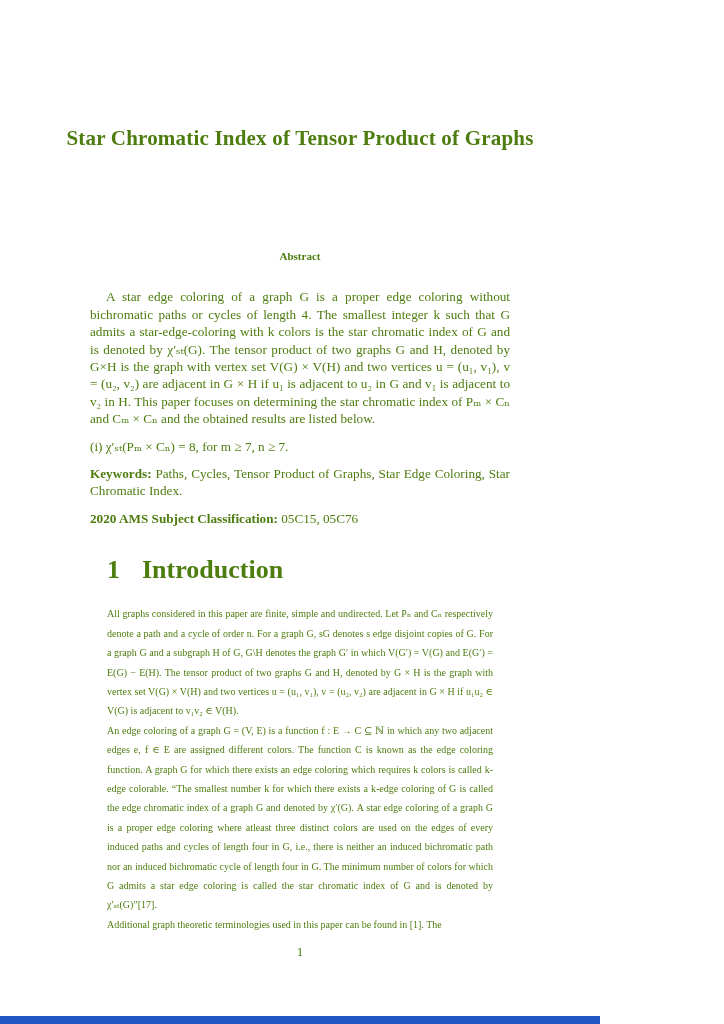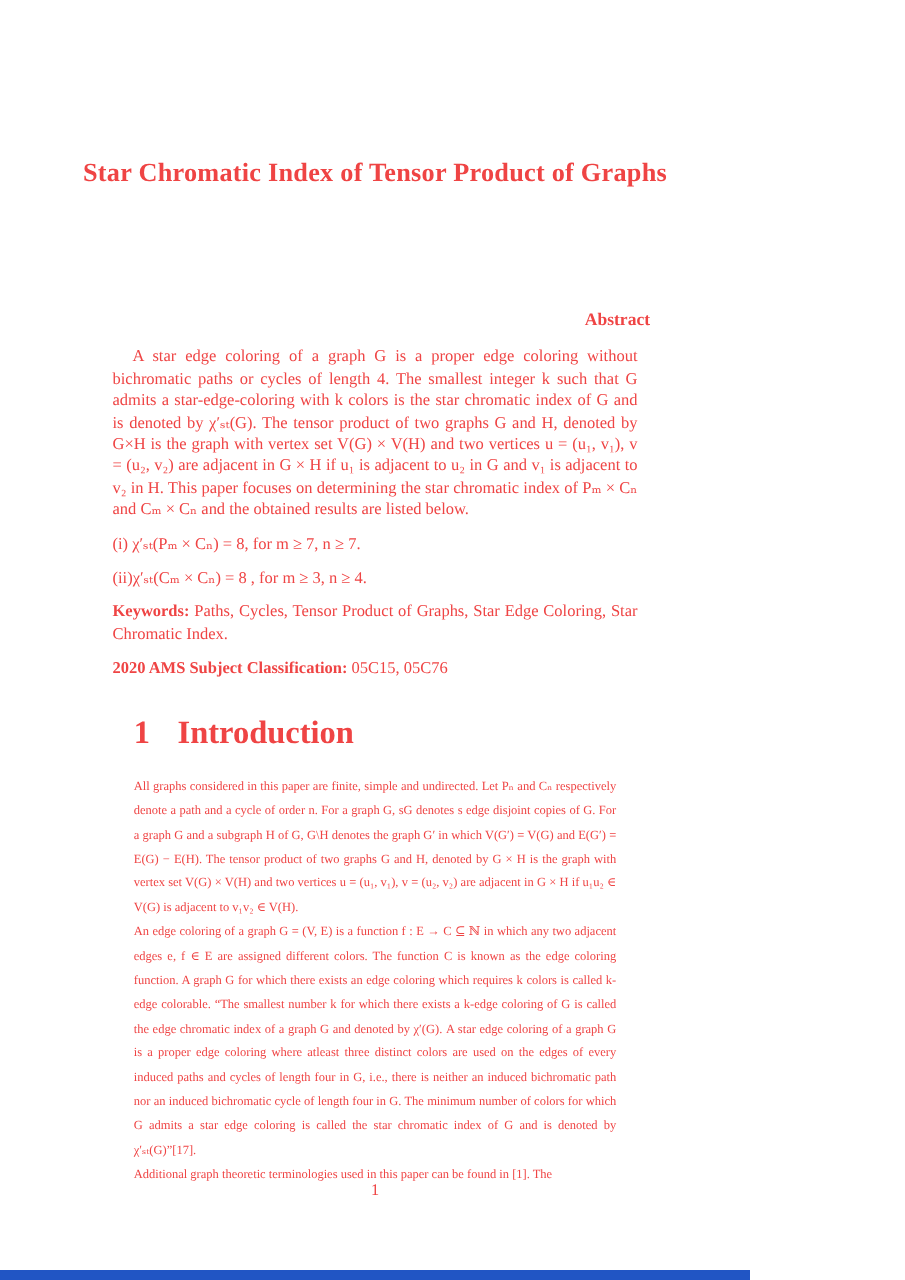--- a/index.html
+++ b/index.html
@@ -4,42 +4,42 @@
 <style>
   * { margin: 0; padding: 0; box-sizing: border-box; }
   html, body { background: #ffffff; }
   .page {
     position: relative;
     width: 600px;
     height: 1024px;
     background: #ffffff;
     overflow: hidden;
     font-family: "Liberation Serif", "DejaVu Serif", "DejaVu Sans", serif;
-    color: #ef4444;
+    color: #4d7c0f;
   }
   .title {
     padding-top: 126px;
     text-align: center;
     font-size: 21px;
     font-weight: bold;
     letter-spacing: 0.2px;
   }
   .abstract {
     width: 440px;
     margin: 0 auto;
     margin-top: 97px;
     font-size: 13.2px;
     line-height: 17.4px;
     text-align: justify;
   }
   .abstract-heading {
-    text-align: right;
+    text-align: center;
     font-weight: bold;
-    font-size: 14px;
-    margin-bottom: 11px;
+    font-size: 11px;
+    margin-bottom: 23px;
   }
   .abstract p { margin: 10px; }
   .abstract .first { text-indent: 16px; }
   .bold { font-weight: bold; }
   .section-heading {
     margin: 28px 107px 0 107px;
     font-size: 26px;
     font-weight: bold;
   }
   .section-heading .sec-num { display: inline-block; margin-right: 22px; }
@@ -70,21 +70,20 @@
 <body>
 
 <div class="page">
 
   <h1 class="title">Star Chromatic Index of Tensor Product of Graphs</h1>
 
   <div class="abstract">
     <div class="abstract-heading">Abstract</div>
     <p class="first">A star edge coloring of a graph G is a proper edge coloring without bichromatic paths or cycles of length 4. The smallest integer k such that G admits a star-edge-coloring with k colors is the star chromatic index of G and is denoted by χ′ₛₜ(G). The tensor product of two graphs G and H, denoted by G×H is the graph with vertex set V(G) × V(H) and two vertices u = (u₁, v₁), v = (u₂, v₂) are adjacent in G × H if u₁ is adjacent to u₂ in G and v₁ is adjacent to v₂ in H. This paper focuses on determining the star chromatic index of Pₘ × Cₙ and Cₘ × Cₙ and the obtained results are listed below.</p>
     <p>(i) χ′ₛₜ(Pₘ × Cₙ) = 8, for m ≥ 7, n ≥ 7.</p>
-    <p>(ii)χ′ₛₜ(Cₘ × Cₙ) = 8 , for m ≥ 3, n ≥ 4.</p>
     <p><span class="bold">Keywords:</span><span> Paths, Cycles, Tensor Product of Graphs, Star Edge Coloring, Star Chromatic Index.</span></p>
     <p><span class="bold">2020 AMS Subject Classification:</span><span> 05C15, 05C76</span></p>
   </div>
 
   <h2 class="section-heading"><span class="sec-num">1</span><span>Introduction</span></h2>
 
   <div class="body-text">
     <p>All graphs considered in this paper are finite, simple and undirected. Let Pₙ and Cₙ respectively denote a path and a cycle of order n. For a graph G, sG denotes s edge disjoint copies of G. For a graph G and a subgraph H of G, G\H denotes the graph G′ in which V(G′) = V(G) and E(G′) = E(G) − E(H). The tensor product of two graphs G and H, denoted by G × H is the graph with vertex set V(G) × V(H) and two vertices u = (u₁, v₁), v = (u₂, v₂) are adjacent in G × H if u₁u₂ ∈ V(G) is adjacent to v₁v₂ ∈ V(H).</p>
     <p>An edge coloring of a graph G = (V, E) is a function f : E → C ⊆ ℕ in which any two adjacent edges e, f ∈ E are assigned different colors. The function C is known as the edge coloring function. A graph G for which there exists an edge coloring which requires k colors is called k-edge colorable. “The smallest number k for which there exists a k-edge coloring of G is called the edge chromatic index of a graph G and denoted by χ′(G). A star edge coloring of a graph G is a proper edge coloring where atleast three distinct colors are used on the edges of every induced paths and cycles of length four in G, i.e., there is neither an induced bichromatic path nor an induced bichromatic cycle of length four in G. The minimum number of colors for which G admits a star edge coloring is called the star chromatic index of G and is denoted by χ′ₛₜ(G)”[17].</p>
     <p>Additional graph theoretic terminologies used in this paper can be found in [1]. The</p>

